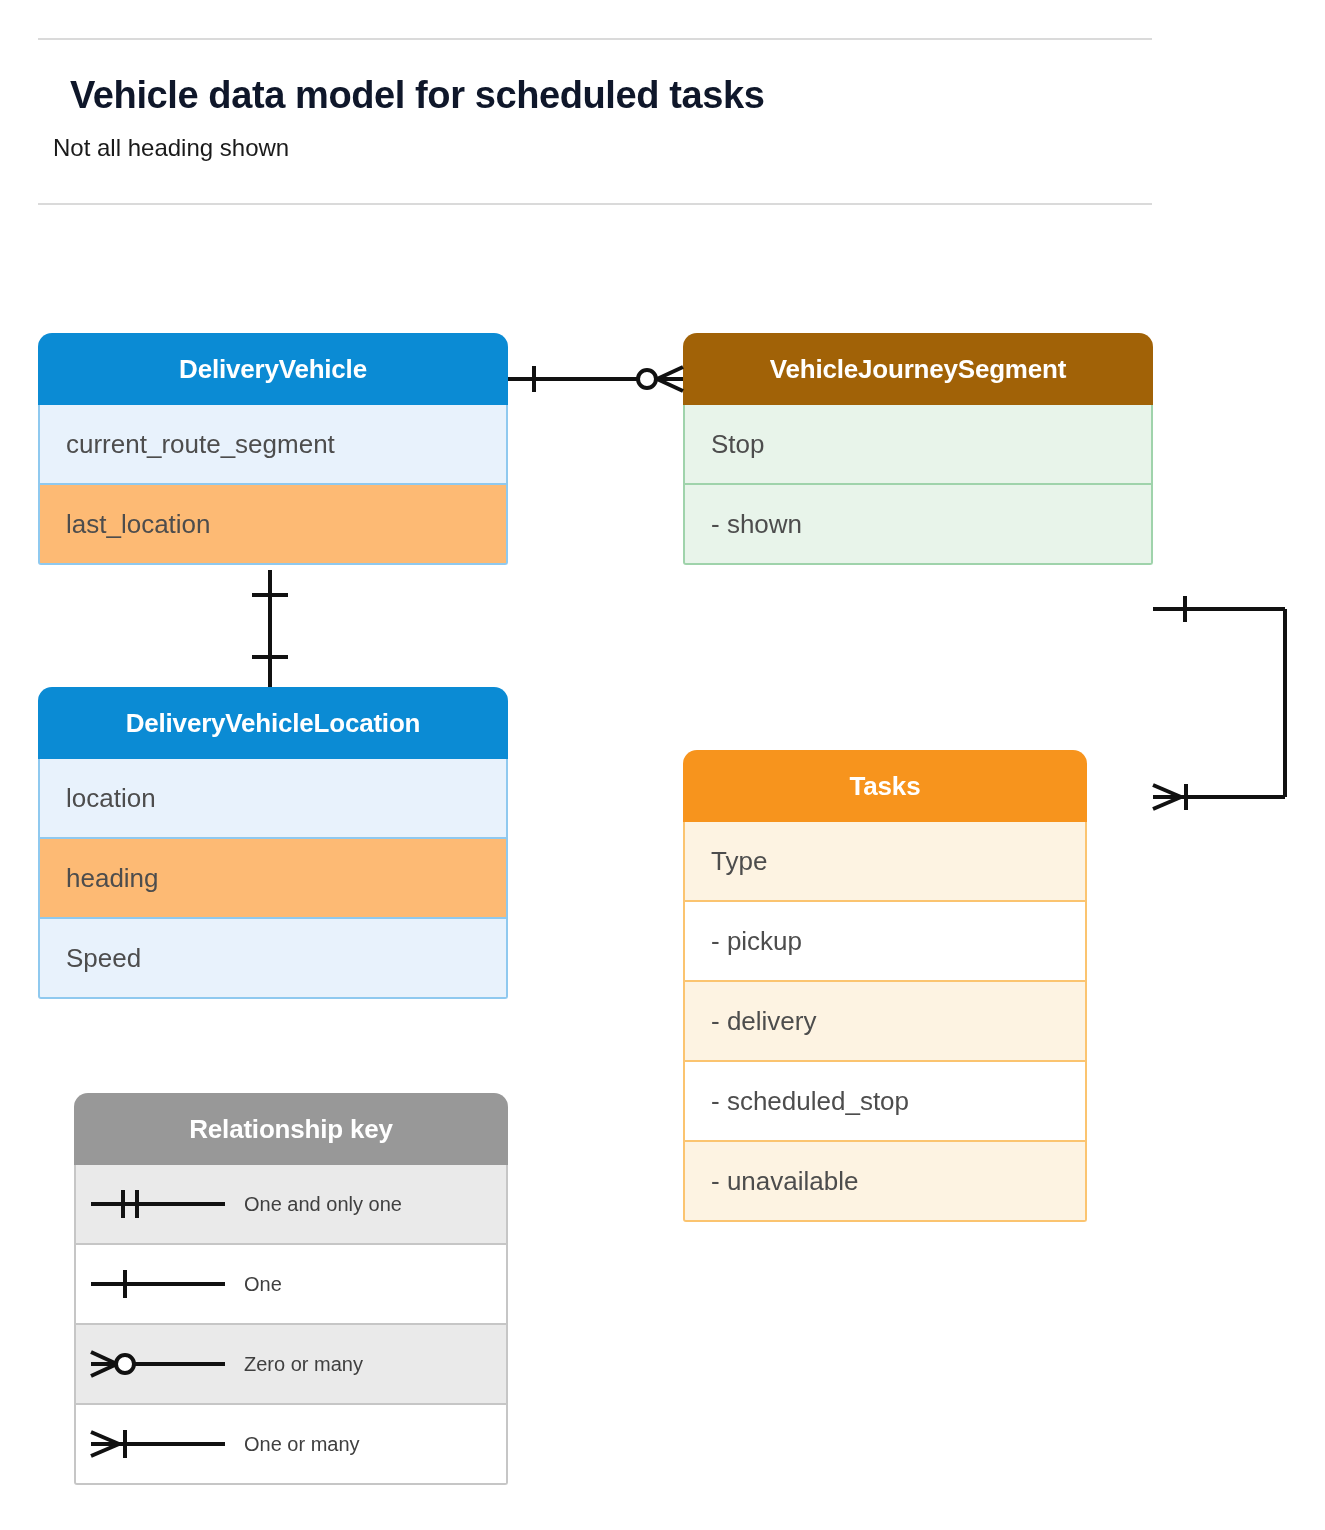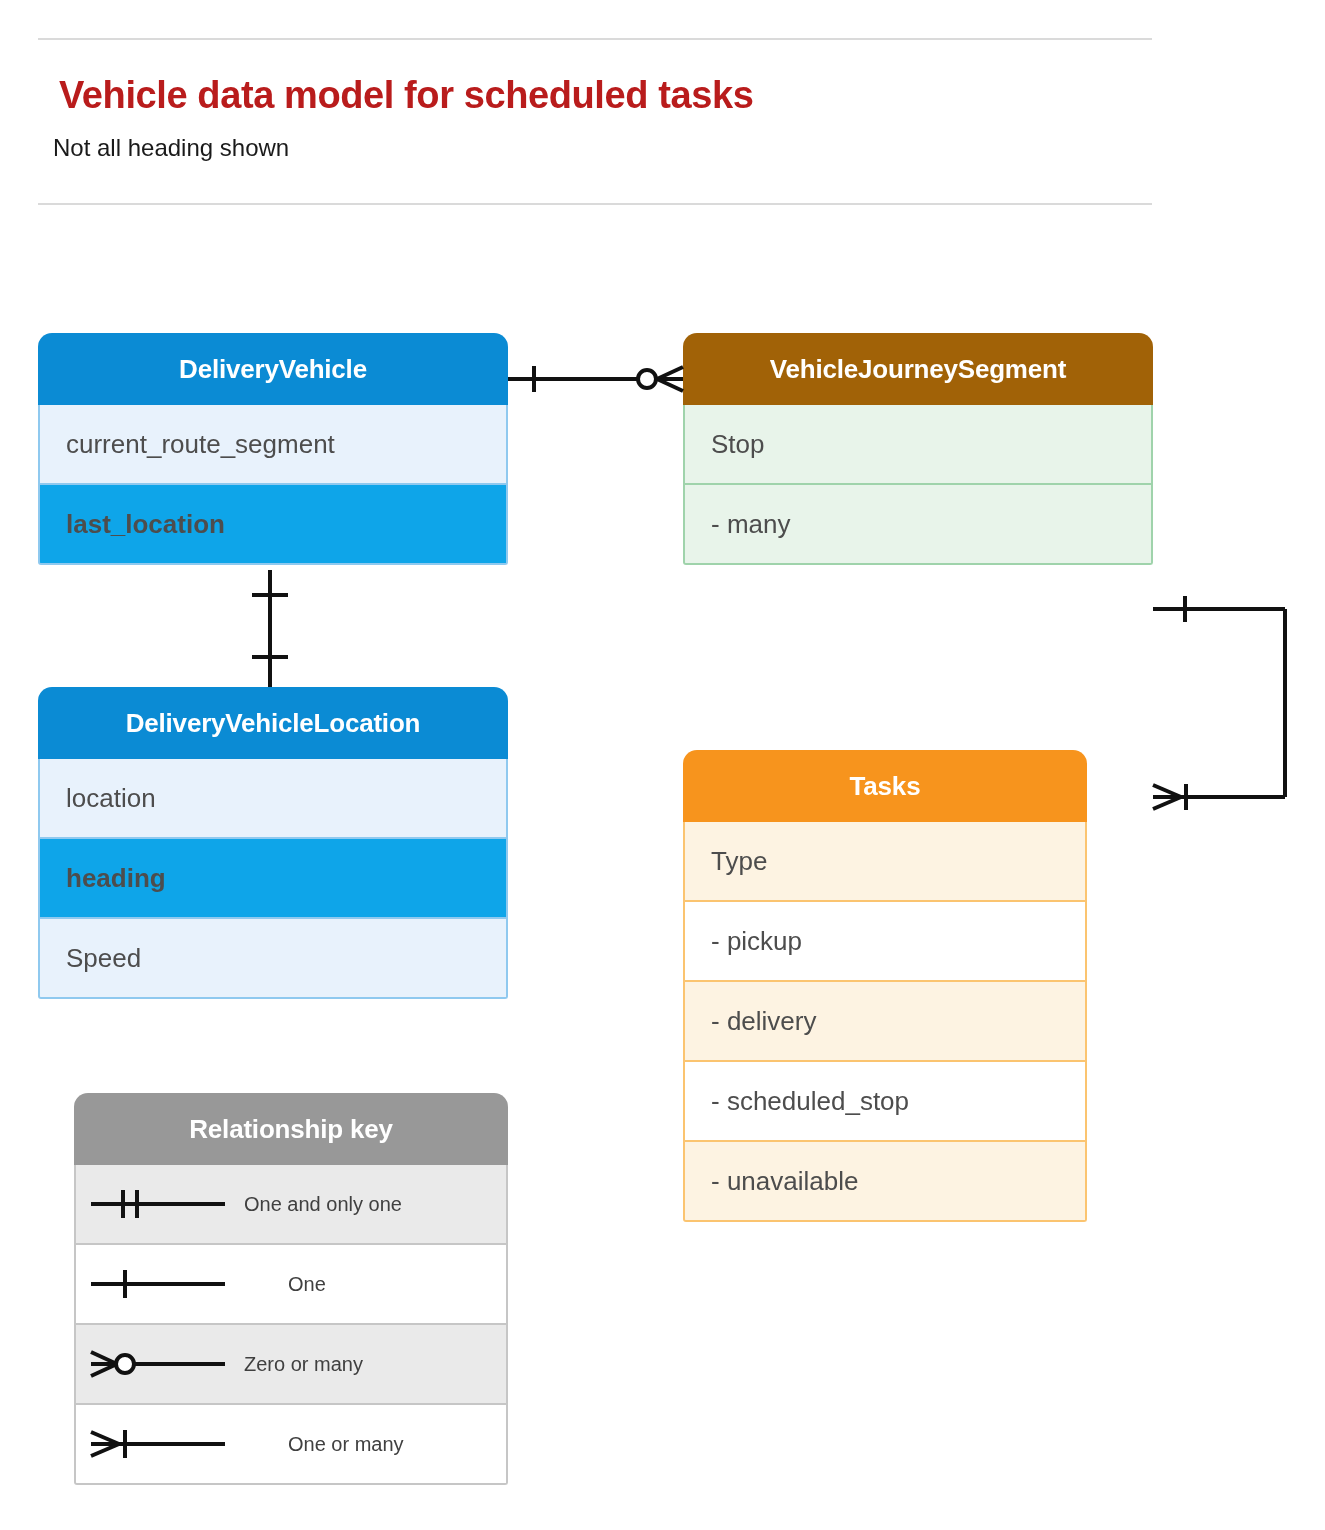--- a/index.html
+++ b/index.html
@@ -21,25 +21,25 @@
     left: 38px;
     width: 1114px;
     height: 2px;
     background: #dadada;
   }
   #rule-top { top: 38px; }
   #rule-bottom { top: 203px; }
 
   #page-title {
     position: absolute;
-    left: 59px;
+    left: 70px;
     top: 74px;
     font-size: 38px;
     font-weight: bold;
-    color: #b91c1c;
+    color: #0f172a;
     letter-spacing: -0.4px;
     white-space: nowrap;
   }
   #page-subtitle {
     position: absolute;
     left: 53px;
     top: 134px;
     font-size: 24px;
     color: #1a1a1a;
     white-space: nowrap;
@@ -77,39 +77,39 @@
     border-bottom-width: 2px;
     border-top-width: 0;
     border-style: solid;
   }
   .entity-row.last { border-radius: 0 0 3px 3px; }
 
   
   .t-blue .entity-header { background: #0b8bd4; }
   .t-blue .entity-row { border-color: #8fc9ef; }
   .t-blue .entity-row.odd { background: #e8f2fc; }
-  .t-blue .entity-row.even { background: #0ea5e9; font-weight: bold; }
+  .t-blue .entity-row.even { background: #fdba74; }
 
   
   .t-green .entity-header { background: #a16207; }
   .t-green .entity-row { border-color: #9fd3ab; }
   .t-green .entity-row.odd { background: #e8f4ea; }
   .t-green .entity-row.even { background: #ffffff; }
 
   
   .t-orange .entity-header { background: #f7941d; }
   .t-orange .entity-row { border-color: #fbc470; }
   .t-orange .entity-row.odd { background: #fdf3e2; }
   .t-orange .entity-row.even { background: #ffffff; }
 
   
   .t-gray .entity-header { background: #989898; }
   .t-gray .entity-row { border-color: #c6c6c6; }
   .t-gray .entity-row.odd { background: #eaeaea; }
-  .t-gray .entity-row.even { background: #ffffff; gap: 44px; }
+  .t-gray .entity-row.even { background: #ffffff; }
 
   
   #entity-delivery-vehicle { left: 38px; top: 333px; width: 470px; border-radius: 30px; }
   #entity-delivery-vehicle-location { left: 38px; top: 687px; width: 470px; }
   #entity-vehicle-journey-segment { left: 683px; top: 333px; width: 470px; }
   #entity-tasks { left: 683px; top: 750px; width: 404px; }
   #legend-card { left: 38px; top: 1093px; width: 470px; padding-left: 36px; }
 
   
   .legend-row {
@@ -156,21 +156,21 @@
 <div class="entity t-blue" id="entity-delivery-vehicle-location">
   <div class="entity-header">DeliveryVehicleLocation</div>
   <div class="entity-row odd">location</div>
   <div class="entity-row even">heading</div>
   <div class="entity-row odd last">Speed</div>
 </div>
 
 <div class="entity t-green" id="entity-vehicle-journey-segment">
   <div class="entity-header">VehicleJourneySegment</div>
   <div class="entity-row odd">Stop</div>
-  <div class="entity-row odd last">- many</div>
+  <div class="entity-row odd last">- shown</div>
 </div>
 
 <div class="entity t-orange" id="entity-tasks">
   <div class="entity-header">Tasks</div>
   <div class="entity-row odd">Type</div>
   <div class="entity-row even">-  pickup</div>
   <div class="entity-row odd">-  delivery</div>
   <div class="entity-row even">-  scheduled_stop</div>
   <div class="entity-row odd last">-  unavailable</div>
 </div>

